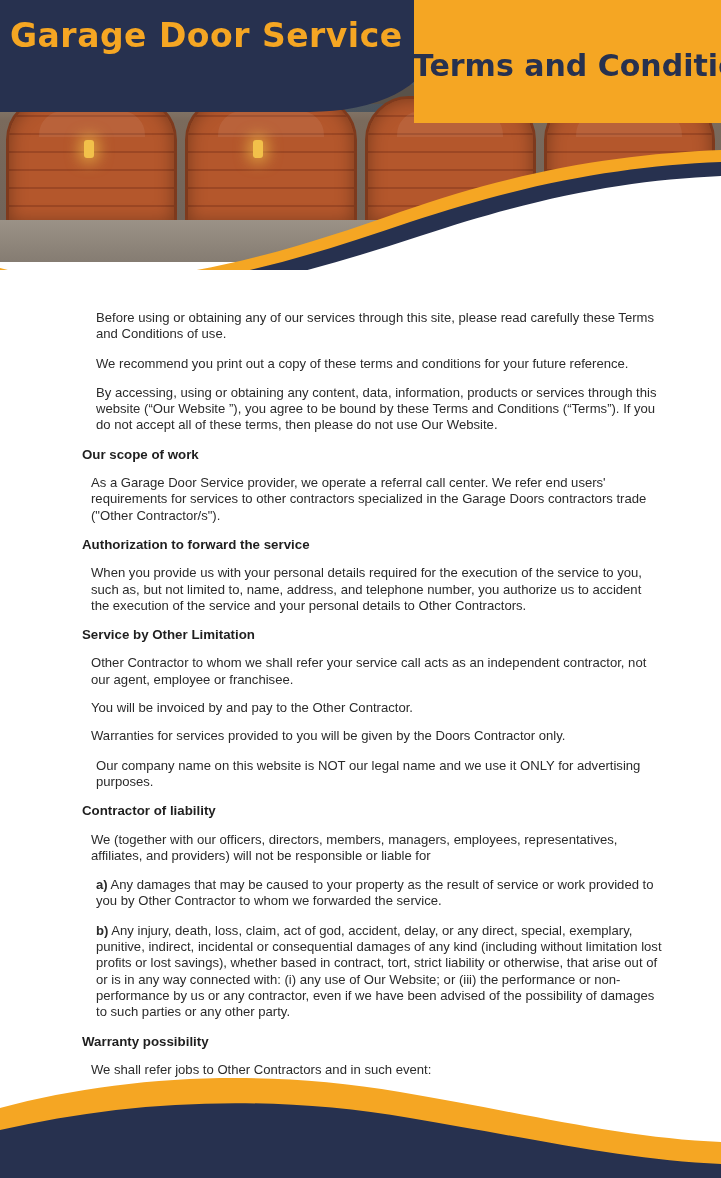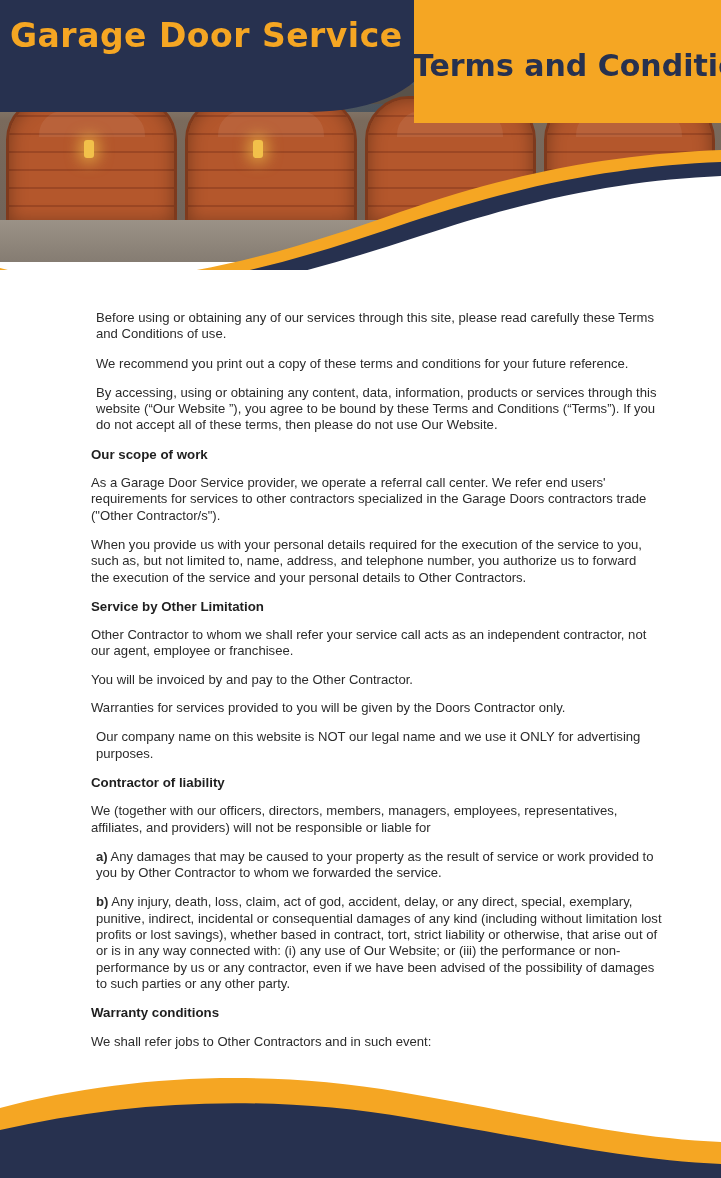--- a/index.html
+++ b/index.html
@@ -150,21 +150,21 @@
     width: 585px;
     color: #2b2b2b;
     font-size: 13.1px;
     line-height: 16.3px;
   }
   .content p { margin: 0 0 13px 17px; }
   .content h3 {
     font-size: 13.3px;
     font-weight: 700;
     color: #1f1f1f;
-    margin: 0 0 1px 12px;
+    margin: 0 0 1px 3px;
   }
   .content .sec { margin-bottom: 13px; }
   .content .sec p { margin: 12px; }
   b { font-weight: 700; }
 
   
   .footer {
     position: absolute;
     left: 0; bottom: 0;
     width: 721px; height: 110px;
@@ -210,21 +210,22 @@
     <p>Before using or obtaining any of our services through this site, please read carefully these Terms and Conditions of use.</p>
     <p>We recommend you print out a copy of these terms and conditions for your future reference.</p>
     <p>By accessing, using or obtaining any content, data, information, products or services through this website (“Our Website ”), you agree to be bound by these Terms and Conditions (“Terms”). If you do not accept all of these terms, then please do not use Our Website.</p>
 
     <div class="sec">
       <h3>Our scope of work</h3>
       <p>As a Garage Door Service provider, we operate a referral call center. We refer end users' requirements for services to other contractors specialized in the Garage Doors contractors trade ("Other Contractor/s").</p>
     </div>
 
     <div class="sec">
-      <p>When you provide us with your personal details required for the execution of the service to you, such as, but not limited to, name, address, and telephone number, you authorize us to forward the execution of the service and your personal details to Other Contractors.</p>
+      <h3>Authorization to forward the service</h3>
+      <p>When you provide us with your personal details required for the execution of the service to you, such as, but not limited to, name, address, and telephone number, you authorize us to accident the execution of the service and your personal details to Other Contractors.</p>
     </div>
 
     <div class="sec">
       <h3>Service by Other Limitation</h3>
       <p>Other Contractor to whom we shall refer your service call acts as an independent contractor, not our agent, employee or franchisee.</p>
       <p>You will be invoiced by and pay to the Other Contractor.</p>
       <p>Warranties for services provided to you will be given by the Doors Contractor only.</p>
     </div>
 
     <p>Our company name on this website is NOT our legal name and we use it ONLY for advertising purposes.</p>
@@ -232,21 +233,21 @@
     <div class="sec">
       <h3>Contractor of liability</h3>
       <p>We (together with our officers, directors, members, managers, employees, representatives, affiliates, and providers) will not be responsible or liable for</p>
     </div>
 
     <p><b>a)</b><span> Any damages that may be caused to your property as the result of service or work provided to you by Other Contractor to whom we forwarded the service.</span></p>
 
     <p><b>b)</b><span> Any injury, death, loss, claim, act of god, accident, delay, or any direct, special, exemplary, punitive, indirect, incidental or consequential damages of any kind (including without limitation lost profits or lost savings), whether based in contract, tort, strict liability or otherwise, that arise out of or is in any way connected with: (i) any use of Our Website; or (iii) the performance or non-performance by us or any contractor, even if we have been advised of the possibility of damages to such parties or any other party.</span></p>
 
     <div class="sec">
-      <h3>Warranty conditions</h3>
+      <h3>Warranty possibility</h3>
       <p>We shall refer jobs to Other Contractors and in such event:</p>
     </div>
   </div>
 
   <div class="footer">
     <svg viewBox="0 0 721 110" preserveAspectRatio="none" width="721" height="110">
       <path d="M0,40 C120,8 260,0 400,24 C520,44 620,70 721,74 L721,110 L0,110 Z" fill="#f5a623"></path>
       <path d="M0,62 C130,32 270,26 410,50 C530,70 625,92 721,96 L721,110 L0,110 Z" fill="#27314f"></path>
     </svg>
   </div>

